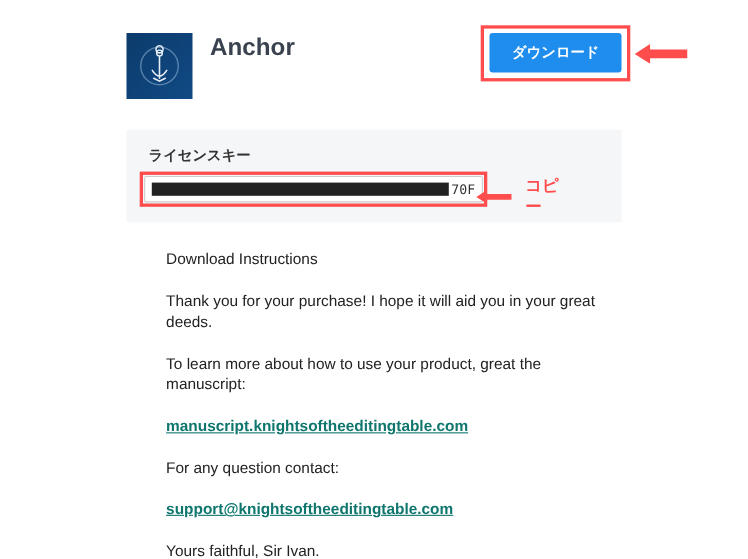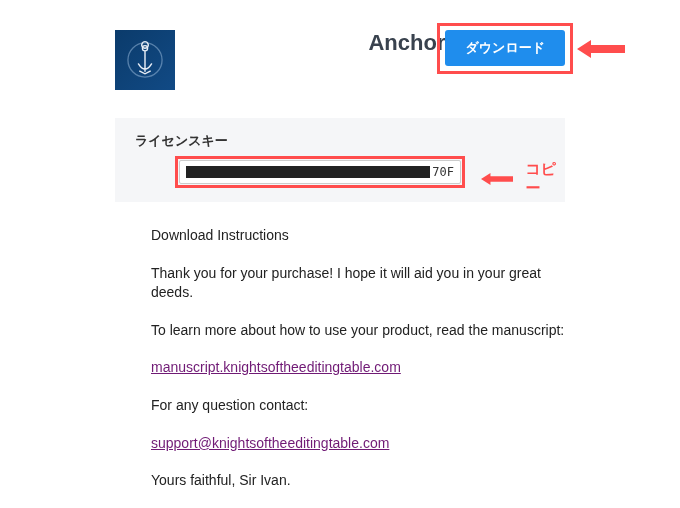--- a/index.html
+++ b/index.html
@@ -27,21 +27,20 @@
       justify-content: center;
       flex-shrink: 0;
     }
     .app-icon svg { width: 42px; height: 42px; }
     .title-block { margin-left: 16px; flex: 1; }
     .title {
       font-size: 22px;
       font-weight: 700;
       color: #39424e;
       margin-bottom: 2px;
-      text-align: right;
     }
     .subtitle { font-size: 13px; color: #555; }
     .download-wrap {
       position: relative;
       display: inline-block;
     }
     .download-btn {
       background: #1f8ded;
       color: #fff;
       font-size: 13px;
@@ -82,22 +81,21 @@
     }
     .license-label {
       font-size: 13px;
       font-weight: 700;
       color: #333;
       margin-bottom: 10px;
       margin-left: 4px;
     }
     .key-wrap {
       position: relative;
-      width: 282px;
-      margin-left: 48px;
+      width: 308px;
     }
     .key-field {
       background: #fff;
       border: 1px solid #ccc;
       border-radius: 2px;
       padding: 4px 6px;
       font-size: 12px;
       display: flex;
       align-items: center;
       height: 24px;
@@ -128,23 +126,24 @@
       font-size: 15px;
     }
     .instructions p {
       font-size: 14px;
       color: #222;
       margin-bottom: 18px;
       line-height: 1.4;
       margin-left: 36px;
     }
     .instructions a {
-      color: #701a75;
+      color: #0f766e;
       text-decoration: underline;
       font-size: 14px;
+      font-weight: bold;
     }
     .instructions .link-line { margin-bottom: 18px; }
   </style>
 </head>
 <body>
 
 <div class="header">
   <div class="app-icon">
     <svg viewBox="0 0 64 64">
       <circle cx="32" cy="32" r="26" fill="none" stroke="#9fbfe0" stroke-width="2" opacity="0.5"></circle>
@@ -179,18 +178,18 @@
         <polygon points="0,9 14,0 14,5 48,5 48,13 14,13 14,18" fill="#ff4d4d"></polygon>
       </svg>
       <span>コピー</span>
     </div>
   </div>
 </div>
 
 <div class="instructions">
   <p>Download Instructions</p>
   <p>Thank you for your purchase! I hope it will aid you in your great deeds.</p>
-  <p>To learn more about how to use your product, read the manuscript:</p>
+  <p>To learn more about how to use your product, great the manuscript:</p>
   <p class="link-line"><a href="#">manuscript.knightsoftheeditingtable.com</a></p>
   <p>For any question contact:</p>
   <p class="link-line"><a href="#">support@knightsoftheeditingtable.com</a></p>
   <p>Yours faithful, Sir Ivan.</p>
 </div>
 
 </body></html>

